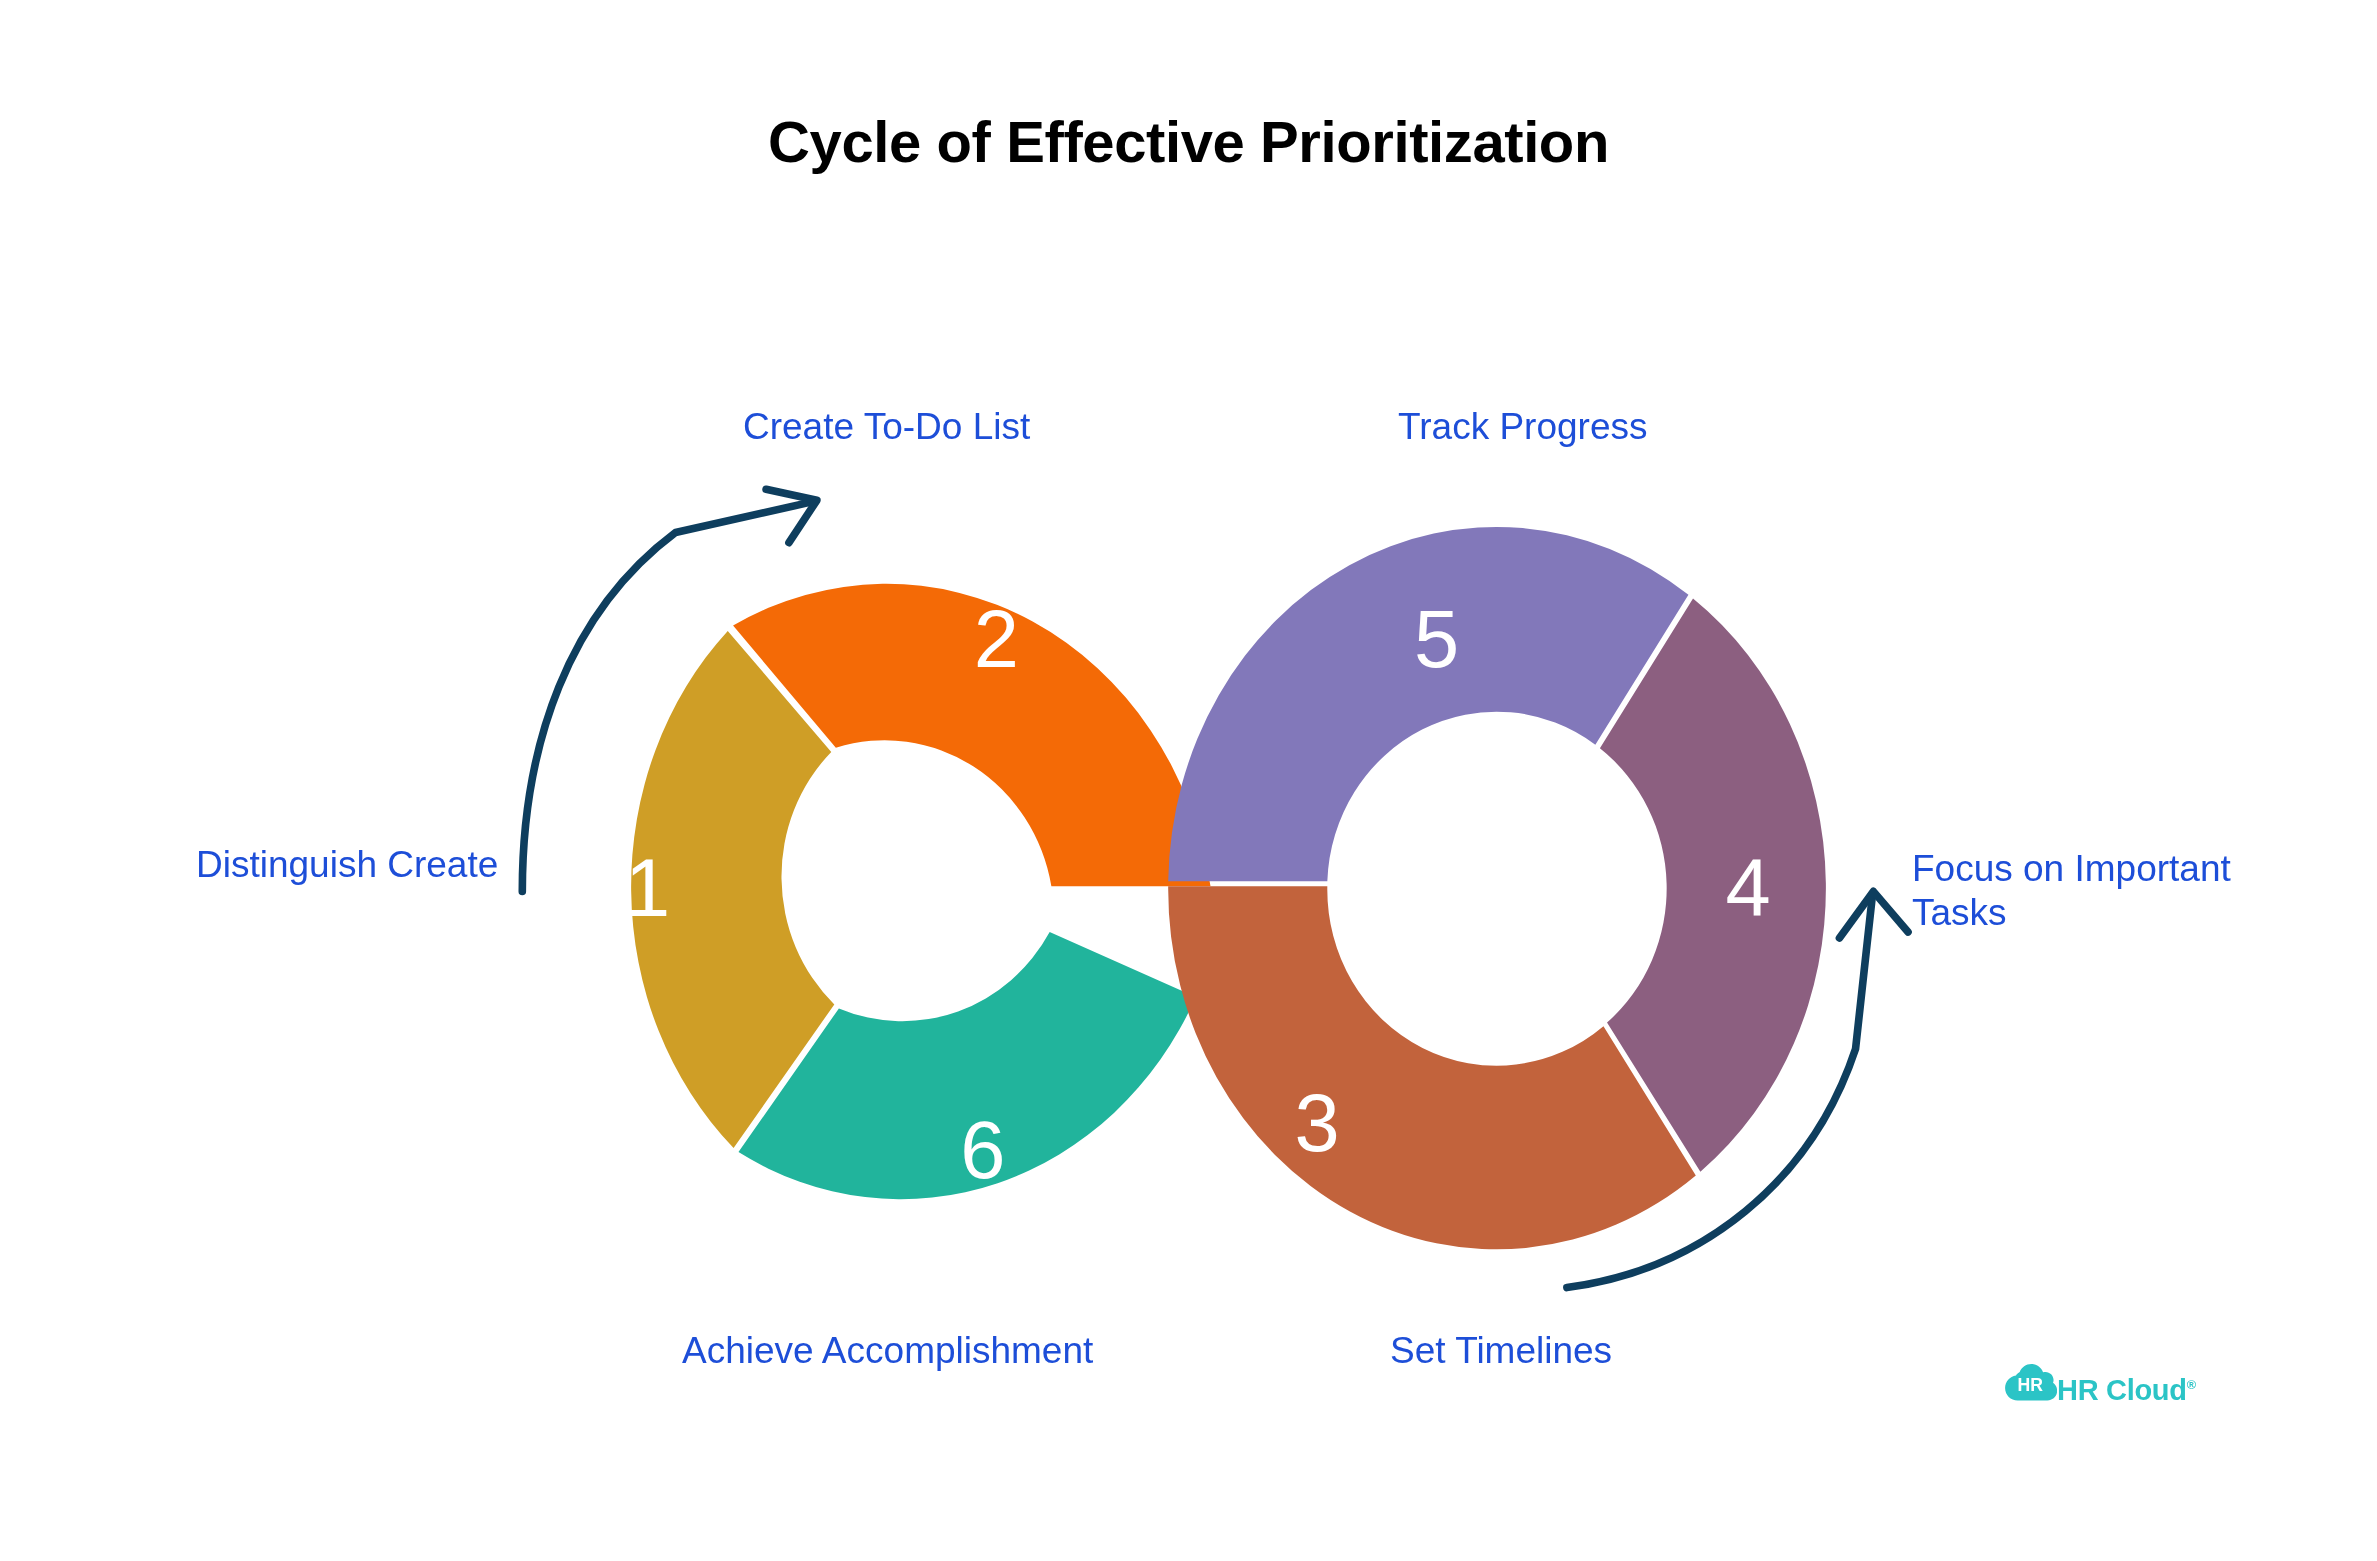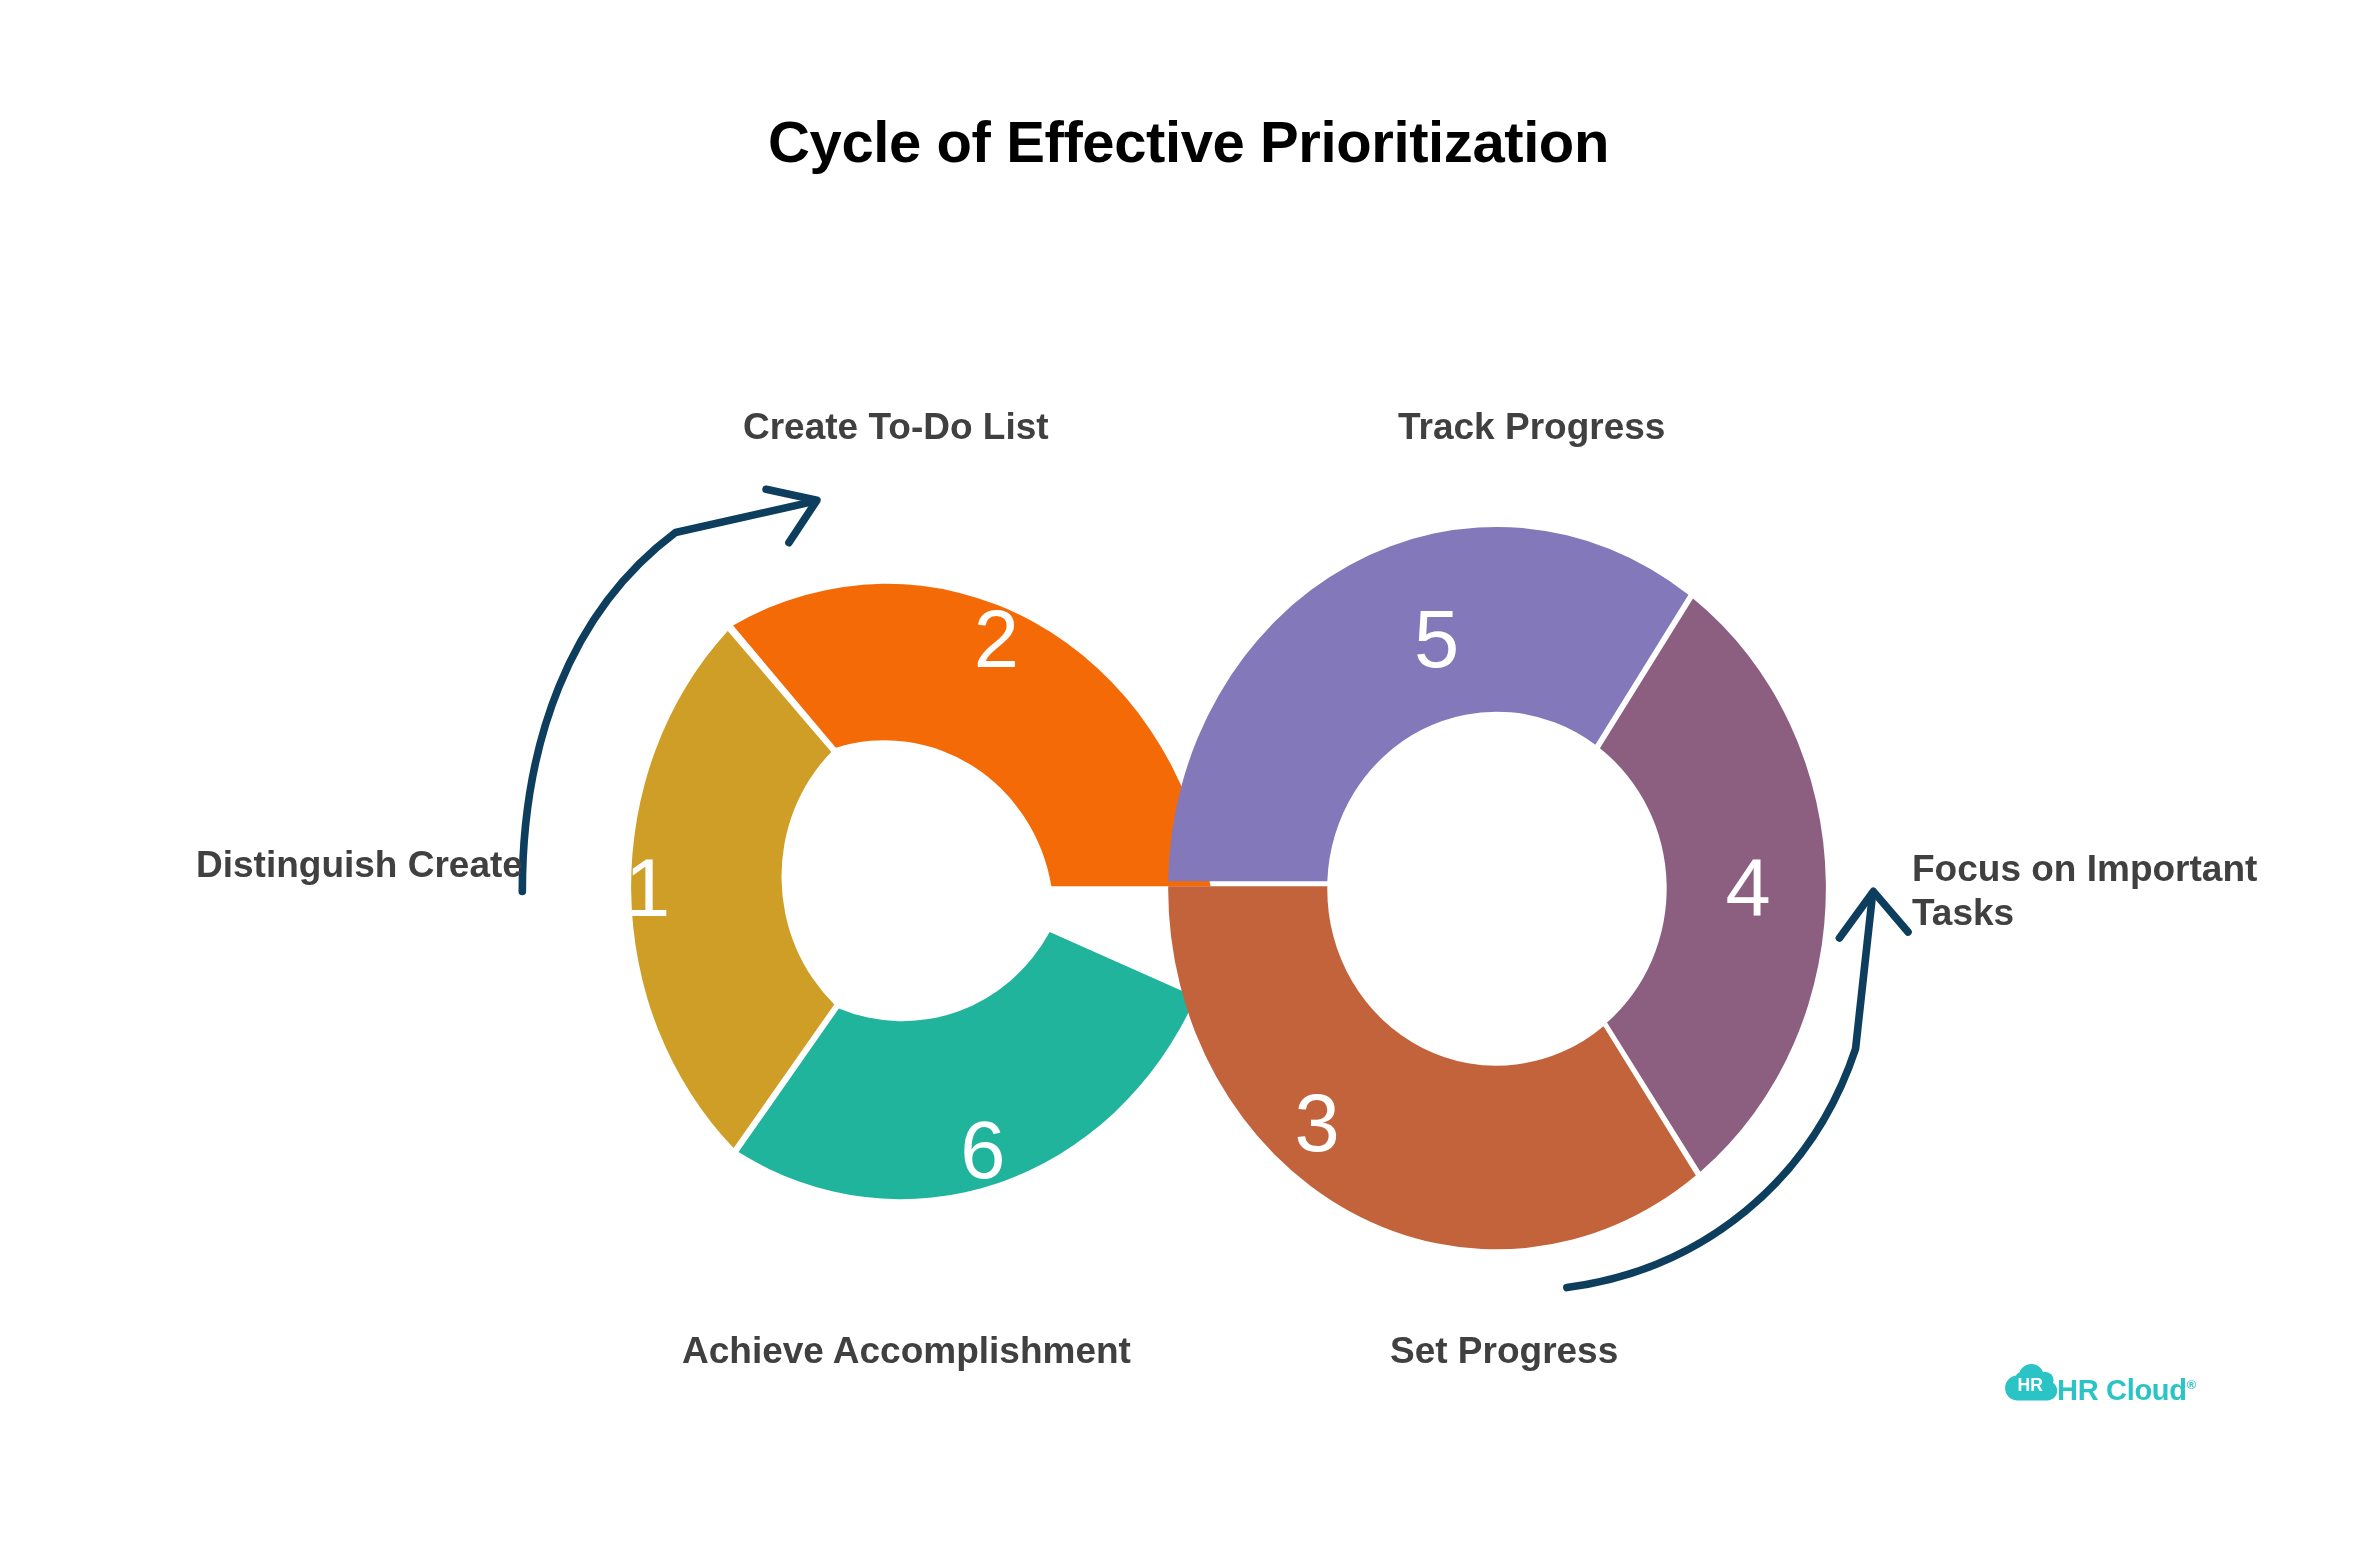--- a/index.html
+++ b/index.html
@@ -31,22 +31,22 @@
   #diagram {
     position: absolute;
     left: 0;
     top: 0;
     width: 2377px;
     height: 1561px;
   }
   .lbl {
     position: absolute;
     font-size: 37px;
-    font-weight: bold;
-    color: #404040;
+    font-weight: normal;
+    color: #1d4ed8;
     line-height: 1.18;
     white-space: pre-line;
   }
   #lbl-create   { left: 743px;  top: 405px;  }
   #lbl-track    { left: 1378px; top: 405px; margin-left: 20px;  }
   #lbl-distinguish { left: 196px; top: 843px; }
   #lbl-focus    { left: 1912px; top: 847px; }
   #lbl-achieve  { left: 682px;  top: 1329px; }
   #lbl-timeline { left: 1390px; top: 1329px; }
   #logo {
@@ -143,21 +143,21 @@
       <path d="M 2173 1108 L 2213 1053 L 2254 1101"></path>
     </g>
   </svg>
 
   <div class="lbl" id="lbl-create">Create To-Do List</div>
   <div class="lbl" id="lbl-track">Track Progress</div>
   <div class="lbl" id="lbl-distinguish">Distinguish Create</div>
   <div class="lbl" id="lbl-achieve">Achieve Accomplishment</div>
   <div class="lbl" id="lbl-focus">Focus on Important
 Tasks</div>
-  <div class="lbl" id="lbl-timeline">Set Progress</div>
+  <div class="lbl" id="lbl-timeline">Set Timelines</div>
 
   <div id="logo">
     <svg width="52" height="41" viewBox="0 0 62 48" xmlns="http://www.w3.org/2000/svg">
       <path fill="#2BC4C6" d="M17.5 11.5c2.2-5.6 7.6-9.5 13.9-9.5 6.4 0 11.9 4.1 14 9.9 .9-.3 1.9-.4 2.9-.4 5.3 0 9.6 4.3 9.6 9.6 0 1.2-.2 2.3-.6 3.3 3.0 2.1 4.9 5.6 4.9 9.5 0 6.4-5.2 11.6-11.6 11.6H15.1C6.8 45.5 .1 38.8 .1 30.5c0-7.6 5.6-13.9 13-14.9 1.2-1.9 2.7-3.2 4.4-4.1z"></path>
       <text x="30" y="34" text-anchor="middle" fill="#ffffff" font-family="Liberation Sans, sans-serif" font-size="21" font-weight="bold">HR</text>
     </svg>
     <div id="logo-word">
       <span>HR Cloud</span><span id="logo-reg">®</span>
     </div>
   </div>

